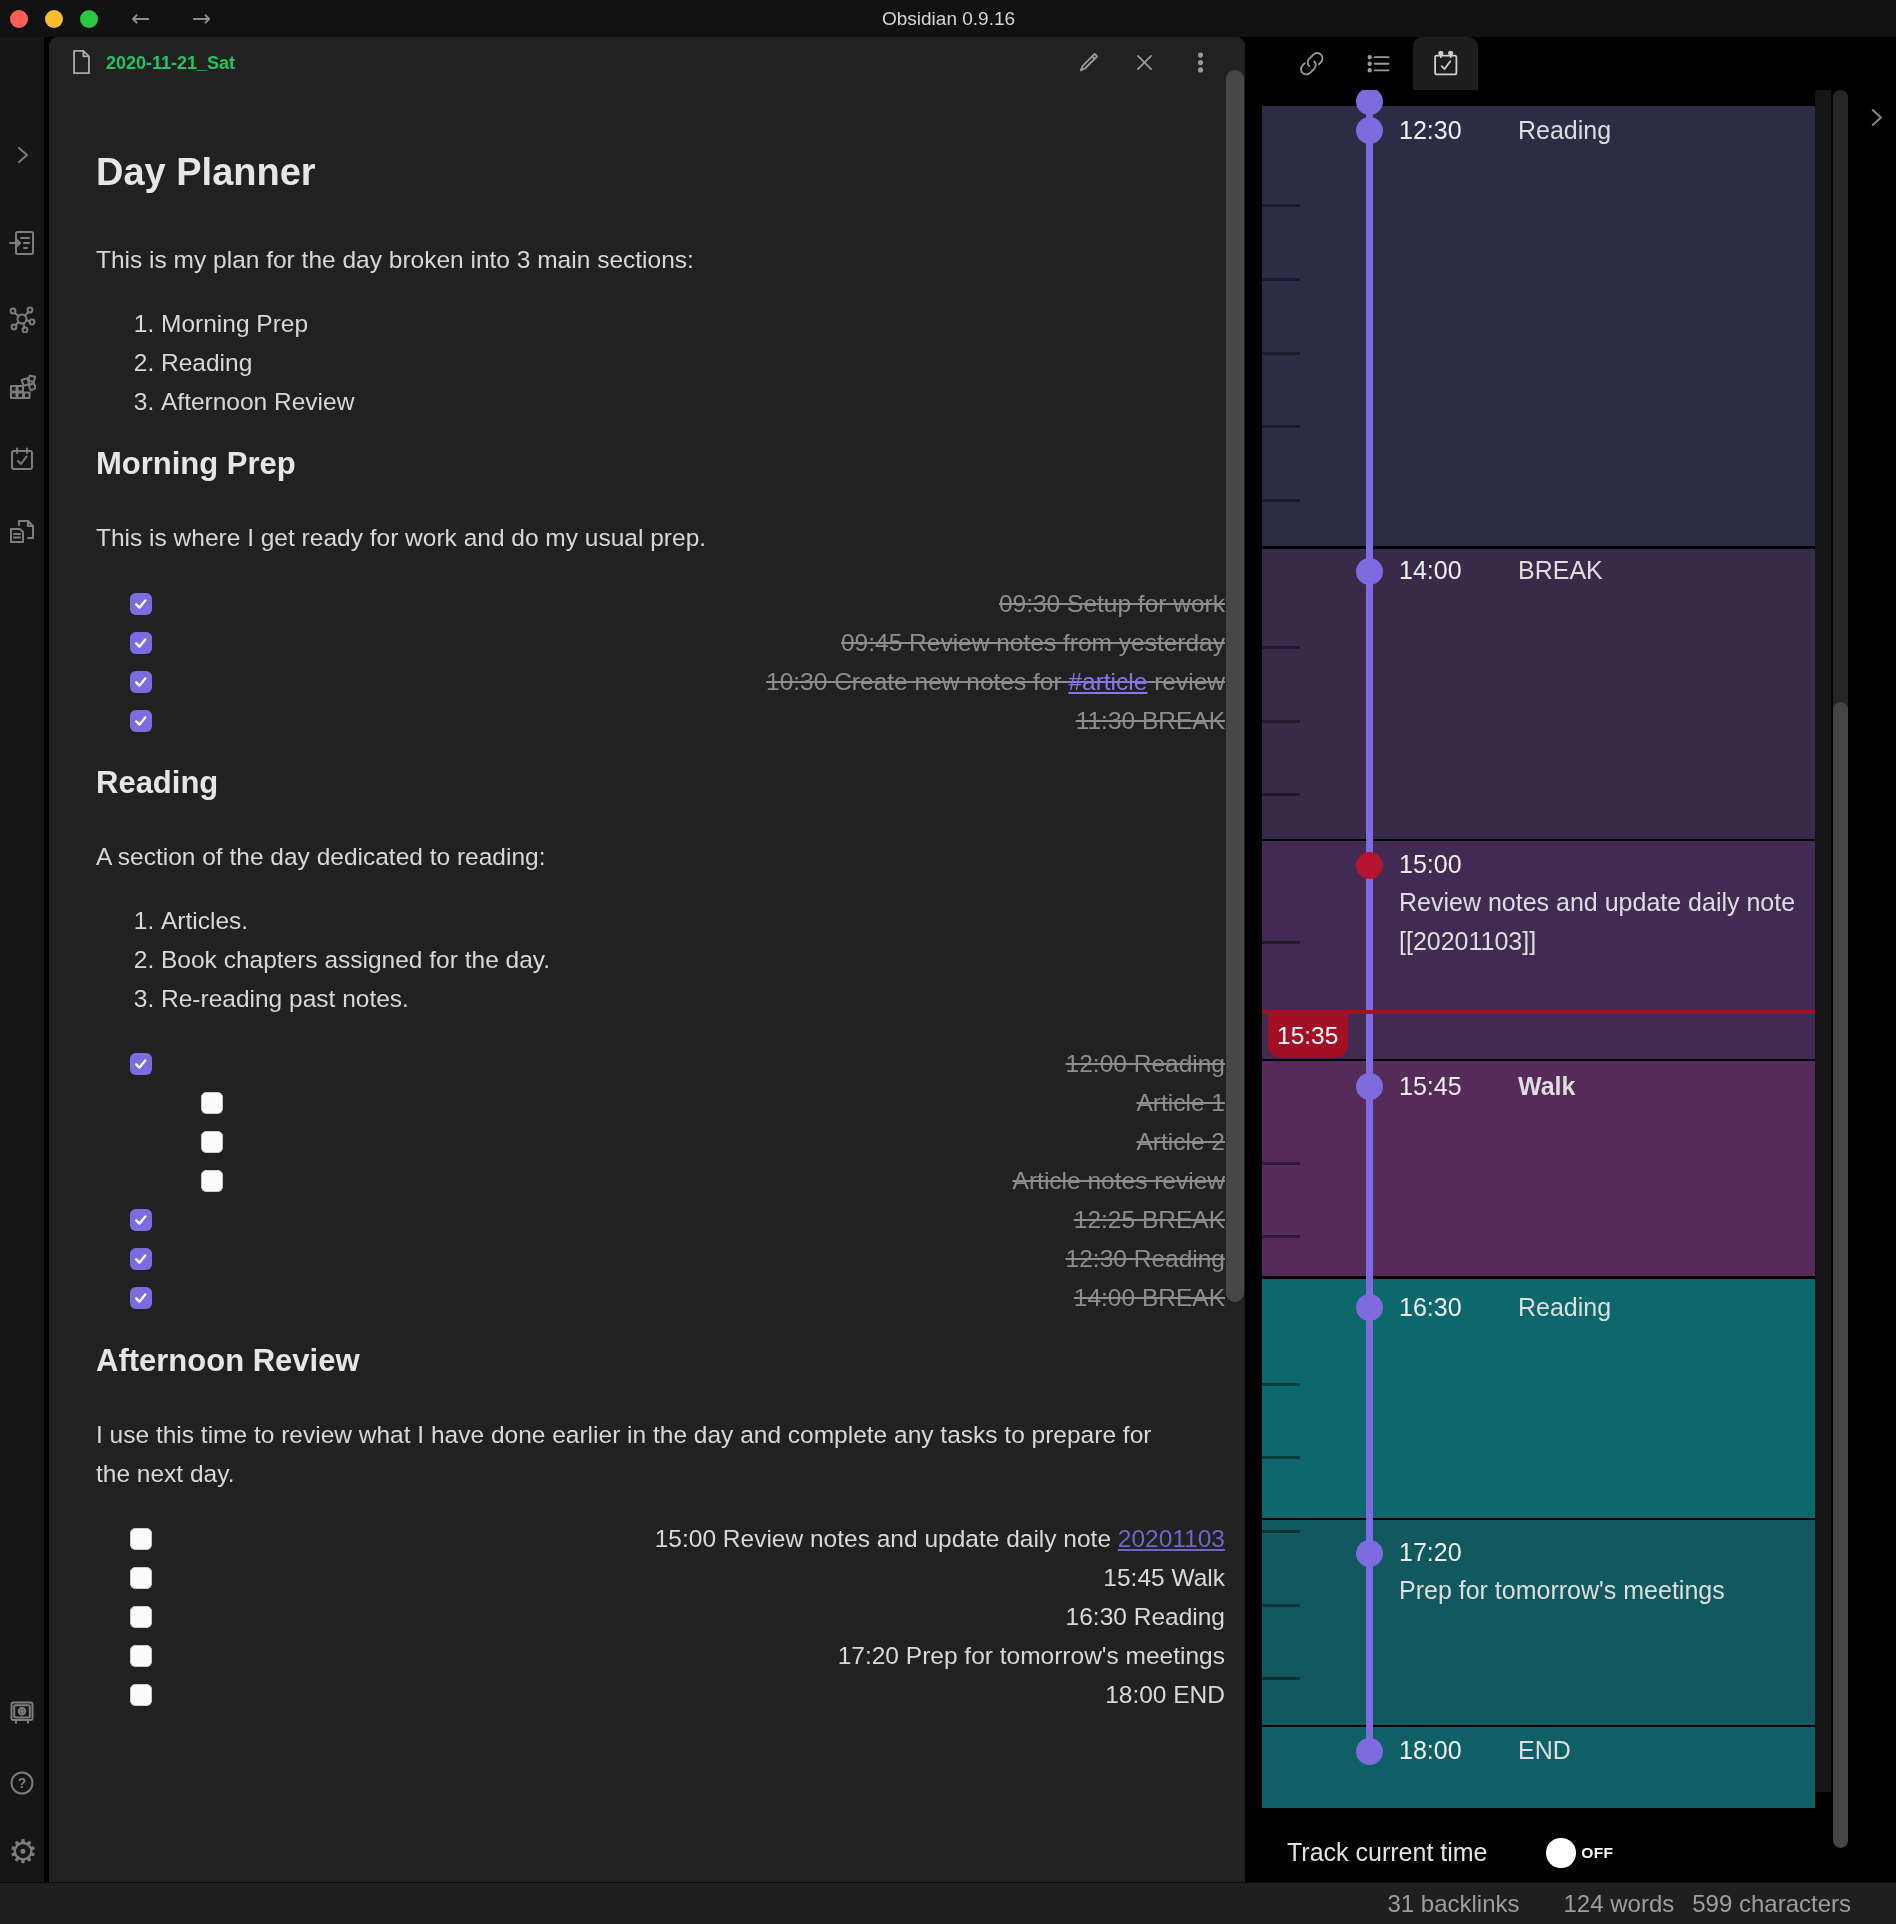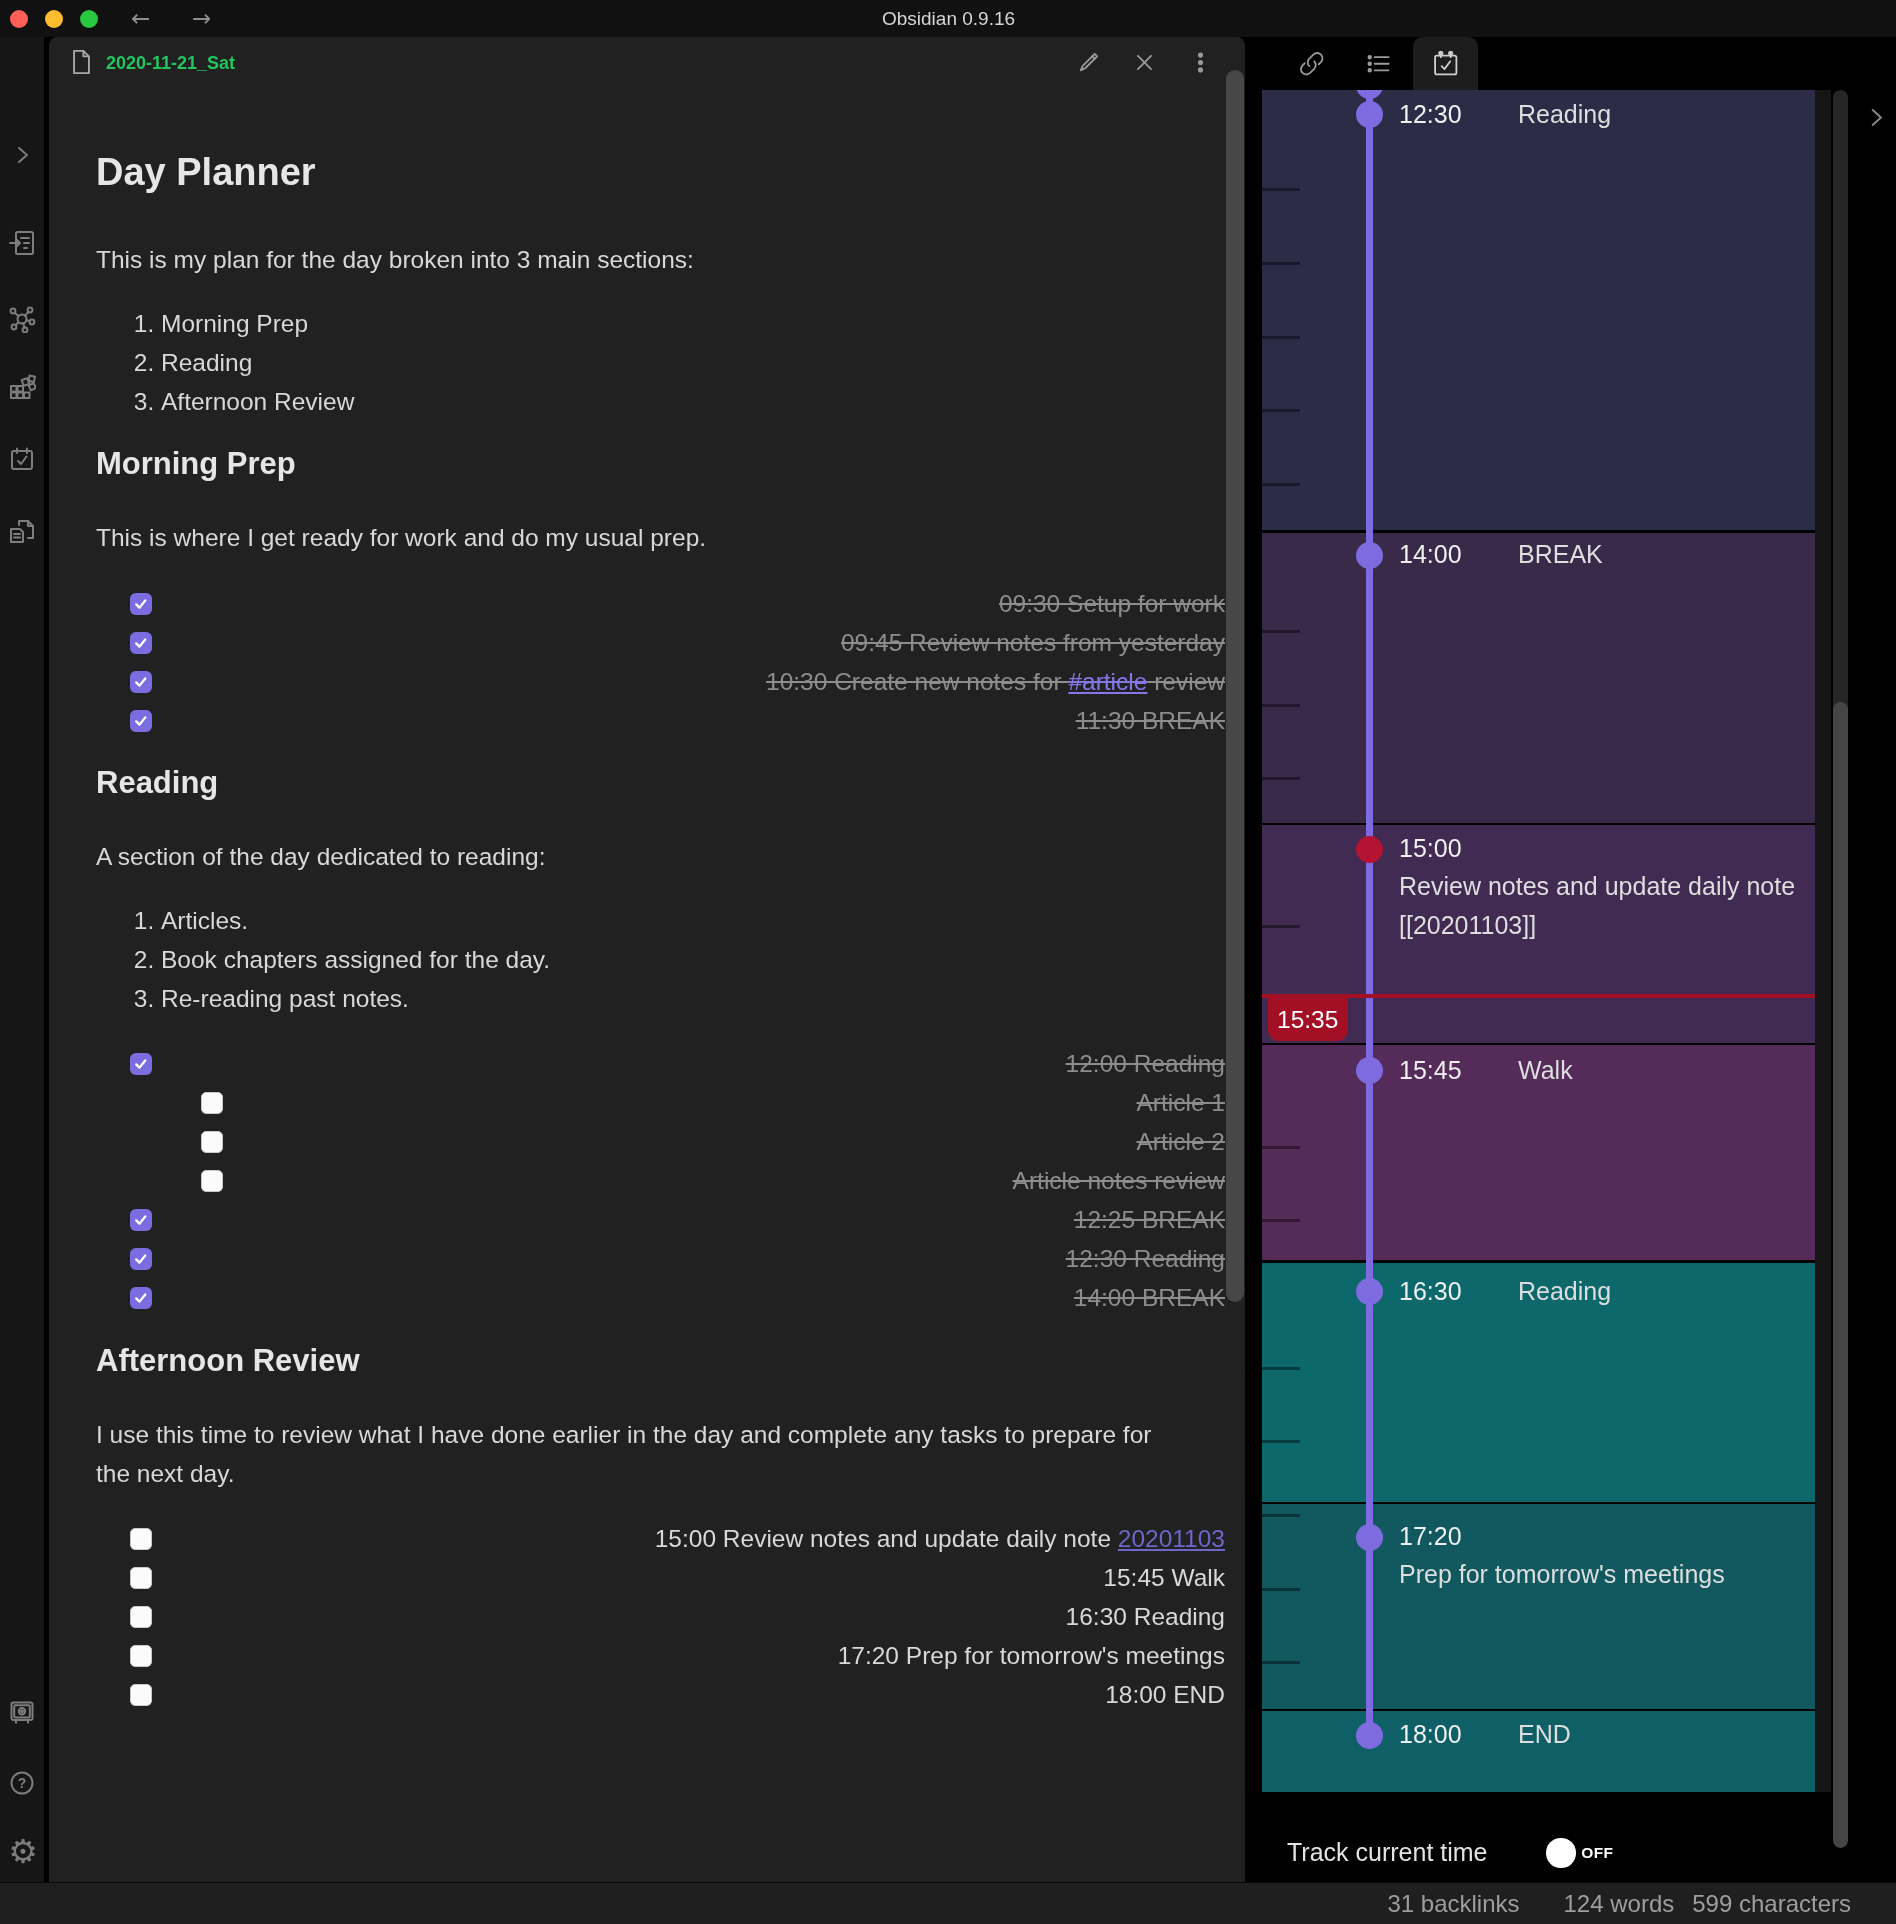--- a/index.html
+++ b/index.html
@@ -46,21 +46,21 @@
   .cb.checked{background:#7b6ce0;}
   .cb.un{background:#fbfbfb;box-shadow:inset 0 0 0 0.8px #bbb;}
   .cb svg{width:15.5px;height:15.5px;stroke:#fff;stroke-width:3.6;fill:none;stroke-linecap:round;stroke-linejoin:round;}
   .task-text{white-space:nowrap;}
   .task-text.struck{text-decoration:line-through;color:#8d8d8d;}
   .mdlink{color:#8577e8;text-decoration:underline line-through;}
   .task-text:not(.struck) .mdlink{text-decoration:underline;}
   .mdlink.dim{color:#6e66c9;}
   .editor-scrollbar{position:absolute;left:1226px;top:70px;width:18px;height:1232px;border-radius:9px;background:#474747;}
   
-  .timeline-area{position:absolute;left:1262px;top:0;width:553px;height:1882px;}
+  .timeline-area{position:absolute;left:1262px;top:16px;width:553px;height:1882px;}
   .tblock{position:absolute;left:0;width:553px;}
   .tick{position:absolute;left:0;width:38px;height:2.5px;background:rgba(0,0,0,0.42);}
   .vline{position:absolute;left:104px;width:7.4px;background:#7e6be0;}
   .tdot{position:absolute;left:94px;width:27px;height:27px;border-radius:50%;background:#7e6be0;}
   .t-time{position:absolute;left:137px;height:39px;line-height:39px;font-size:25px;color:#f0f0f0;}
   .t-title{position:absolute;left:256px;height:39px;line-height:39px;font-size:25px;color:#dedede;}
   .t-desc{position:absolute;left:137px;font-size:25px;line-height:39px;color:#dedede;width:421px;}
   .now-line{position:absolute;left:0;width:553px;height:4.1px;background:#a30f24;}
   .now-badge{position:absolute;left:5.7px;width:80px;height:43px;background:#a30f24;border-radius:0 0 11.5px 11.5px;
              color:#fff;font-size:24.5px;display:flex;align-items:center;justify-content:center;}
@@ -353,21 +353,21 @@
     <span class="t-time" style="top: 95px;">12:30</span>
     <span class="t-title" style="top: 95px;">Reading</span>
     <div class="tdot" style="top: 542px; background: rgb(126, 107, 224);"></div>
     <span class="t-time" style="top: 535px;">14:00</span>
     <span class="t-title" style="top: 535px;">BREAK</span>
     <div class="tdot" style="top: 836px; background: rgb(180, 19, 49);"></div>
     <span class="t-time" style="top: 829px;">15:00</span>
     <div class="t-desc" style="top: 867px;">Review notes and update daily note [[20201103]]</div>
     <div class="tdot" style="top: 1057px; background: rgb(126, 107, 224);"></div>
     <span class="t-time" style="top: 1051px;">15:45</span>
-    <span class="t-title" style="top: 1051px;">Walk</span>
+    <span class="t-title" style="top: 1051px; font-weight: bold;">Walk</span>
     <div class="tdot" style="top: 1278px; background: rgb(126, 107, 224);"></div>
     <span class="t-time" style="top: 1272px;">16:30</span>
     <span class="t-title" style="top: 1272px;">Reading</span>
     <div class="tdot" style="top: 1524px; background: rgb(126, 107, 224);"></div>
     <span class="t-time" style="top: 1517px;">17:20</span>
     <div class="t-desc" style="top: 1555px;">Prep for tomorrow's meetings</div>
     <div class="tdot" style="top: 1722px; background: rgb(126, 107, 224);"></div>
     <span class="t-time" style="top: 1715px;">18:00</span>
     <span class="t-title" style="top: 1715px;">END</span>
     <div class="now-line" style="top: 994px; background: rgb(163, 15, 36);"></div>

